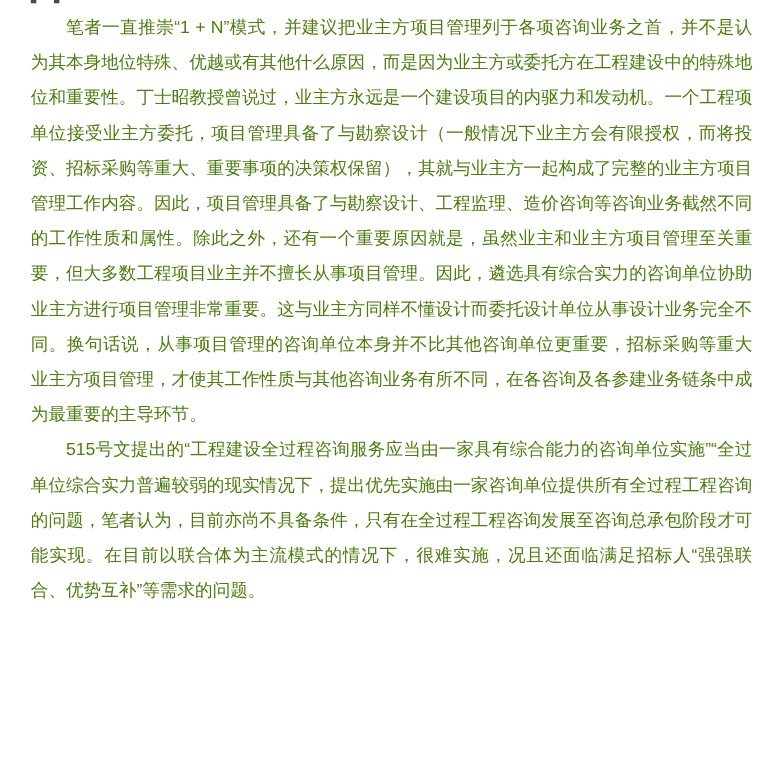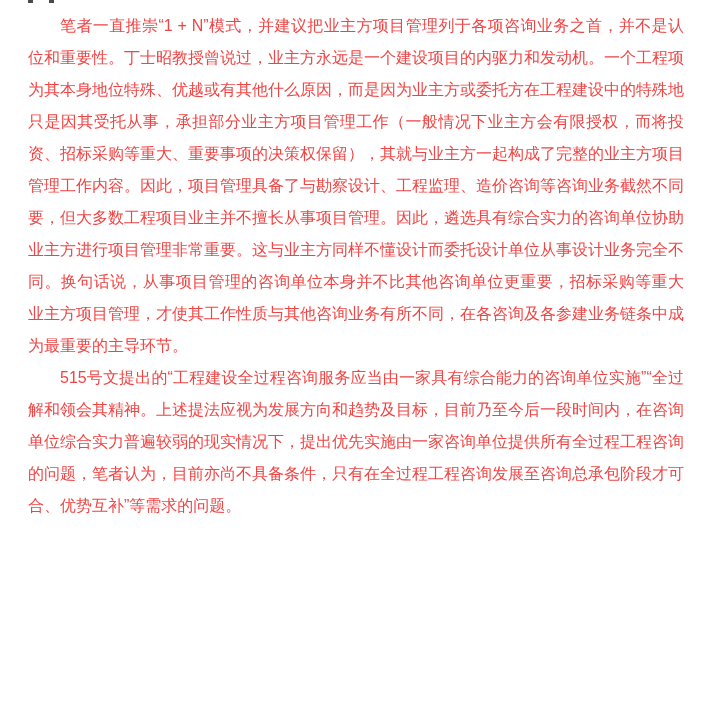--- a/index.html
+++ b/index.html
@@ -22,21 +22,21 @@
     width: 5px;
     background: #4a4a4a;
   }
   .clip-frag.f1 { left: 28px; }
   .clip-frag.f2 { left: 49px; }
   .textblock {
     position: absolute;
     left: 28px;
     top: 10px;
     width: 656px;
-    color: #ef4444;
+    color: #4d7c0f;
     font-size: 16px;
     line-height: 32px;
   }
   .para { margin: 0; padding: 0; }
   .line {
     height: 32px;
     overflow: hidden;
     text-align: justify;
     text-align-last: justify;
     text-justify: inter-character;
@@ -49,34 +49,35 @@
 
 <div class="page">
 
   <div class="clip-frag f1"></div>
   <div class="clip-frag f2"></div>
 
   <div class="textblock">
 
     <div class="para">
       <div class="line first">笔者一直推崇“1 + N”模式，并建议把业主方项目管理列于各项咨询业务之首，并不是认</div>
+      <div class="line">为其本身地位特殊、优越或有其他什么原因，而是因为业主方或委托方在工程建设中的特殊地</div>
       <div class="line">位和重要性。丁士昭教授曾说过，业主方永远是一个建设项目的内驱力和发动机。一个工程项</div>
-      <div class="line">为其本身地位特殊、优越或有其他什么原因，而是因为业主方或委托方在工程建设中的特殊地</div>
-      <div class="line">只是因其受托从事，承担部分业主方项目管理工作（一般情况下业主方会有限授权，而将投</div>
+      <div class="line">单位接受业主方委托，项目管理具备了与勘察设计（一般情况下业主方会有限授权，而将投</div>
       <div class="line">资、招标采购等重大、重要事项的决策权保留），其就与业主方一起构成了完整的业主方项目</div>
       <div class="line">管理工作内容。因此，项目管理具备了与勘察设计、工程监理、造价咨询等咨询业务截然不同</div>
+      <div class="line">的工作性质和属性。除此之外，还有一个重要原因就是，虽然业主和业主方项目管理至关重</div>
       <div class="line">要，但大多数工程项目业主并不擅长从事项目管理。因此，遴选具有综合实力的咨询单位协助</div>
       <div class="line">业主方进行项目管理非常重要。这与业主方同样不懂设计而委托设计单位从事设计业务完全不</div>
       <div class="line">同。换句话说，从事项目管理的咨询单位本身并不比其他咨询单位更重要，招标采购等重大</div>
       <div class="line">业主方项目管理，才使其工作性质与其他咨询业务有所不同，在各咨询及各参建业务链条中成</div>
       <div class="line last">为最重要的主导环节。</div>
     </div>
 
     <div class="para">
       <div class="line first">515号文提出的“工程建设全过程咨询服务应当由一家具有综合能力的咨询单位实施”“全过</div>
-      <div class="line">解和领会其精神。上述提法应视为发展方向和趋势及目标，目前乃至今后一段时间内，在咨询</div>
       <div class="line">单位综合实力普遍较弱的现实情况下，提出优先实施由一家咨询单位提供所有全过程工程咨询</div>
       <div class="line">的问题，笔者认为，目前亦尚不具备条件，只有在全过程工程咨询发展至咨询总承包阶段才可</div>
+      <div class="line">能实现。在目前以联合体为主流模式的情况下，很难实施，况且还面临满足招标人“强强联</div>
       <div class="line last">合、优势互补”等需求的问题。</div>
     </div>
 
   </div>
 </div>
 
 </body></html>

